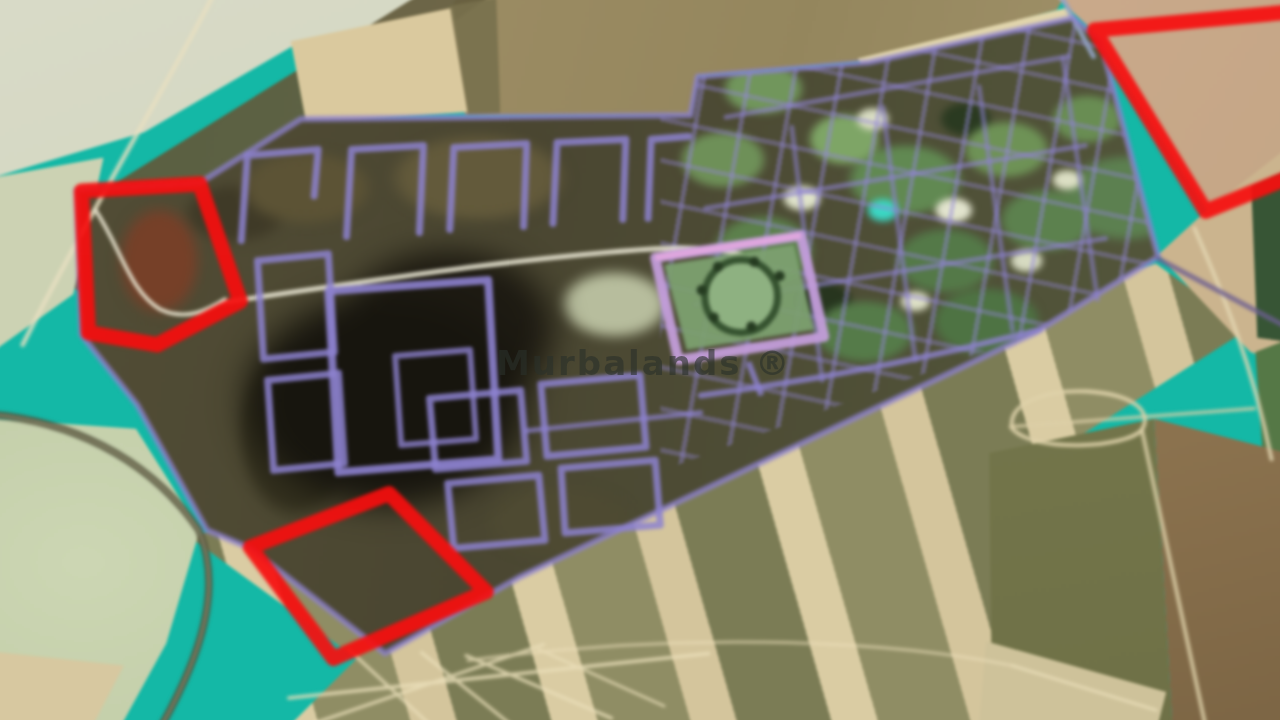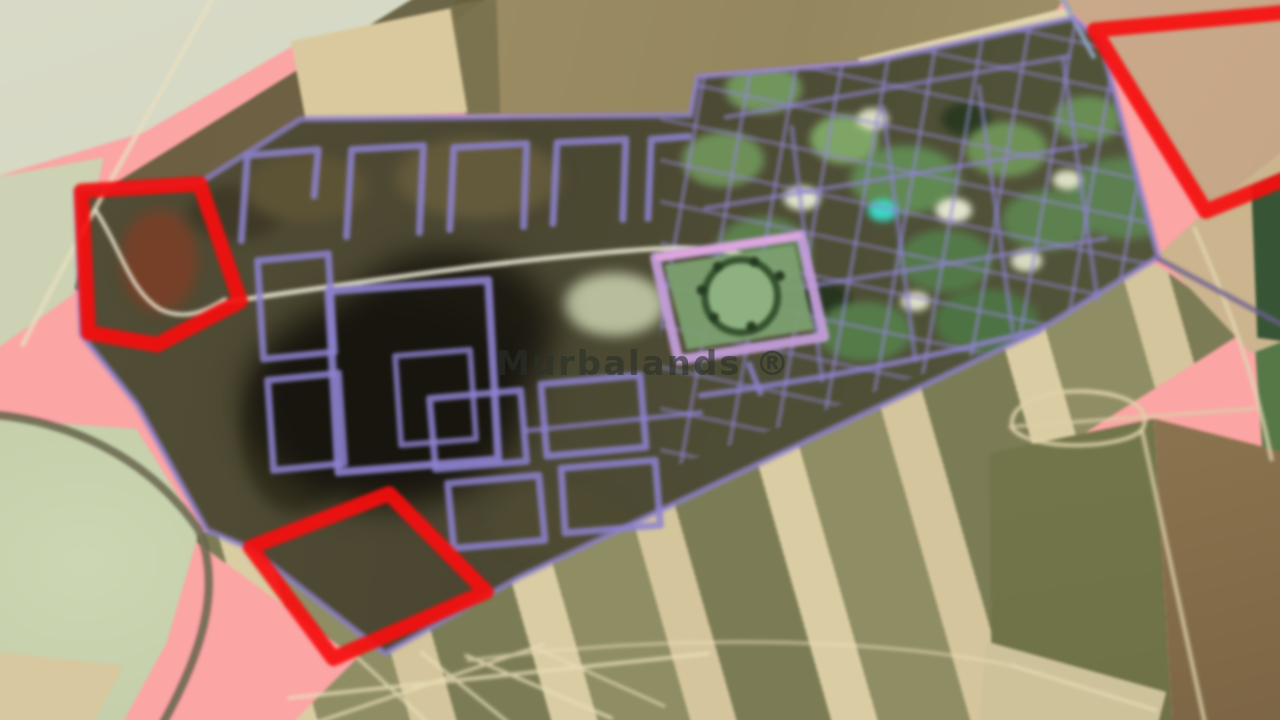--- a/index.html
+++ b/index.html
@@ -1,16 +1,16 @@
 <!DOCTYPE html>
 <html><head>
 <meta charset="utf-8">
 <style>
   html,body{margin:0;padding:0;background:#000;}
-  #stage{position:relative;width:1280px;height:720px;overflow:hidden;background:#fca5a5;
+  #stage{position:relative;width:1280px;height:720px;overflow:hidden;background:#14b8a6;
          font-family:"DejaVu Sans", sans-serif;}
   #photo{position:absolute;inset:0;filter:blur(1.6px) saturate(1.05);transform:scale(1.012);}
   .patch{position:absolute;inset:0;}
 
   
   .stripes{background:repeating-linear-gradient(74deg,#d9cca5 0 44px,#8f8d66 44px 132px,#d3c59e 132px 176px,#7b7c57 176px 266px);
            clip-path:polygon(195px 535px,1150px 265px,1240px 330px,1020px 470px,1000px 720px,295px 720px,360px 655px);}
   .top-olive{background:linear-gradient(105deg,#a3926c 0%,#93865f 55%,#a89a74 100%);
            clip-path:polygon(425px 0,1060px 0,1052px 14px,866px 64px,697px 79px,690px 118px,468px 118px,428px 58px);}
   .tl-pale{background:linear-gradient(160deg,#d8dac8 0%,#cfd4bc 60%,#c5ccb2 100%);

